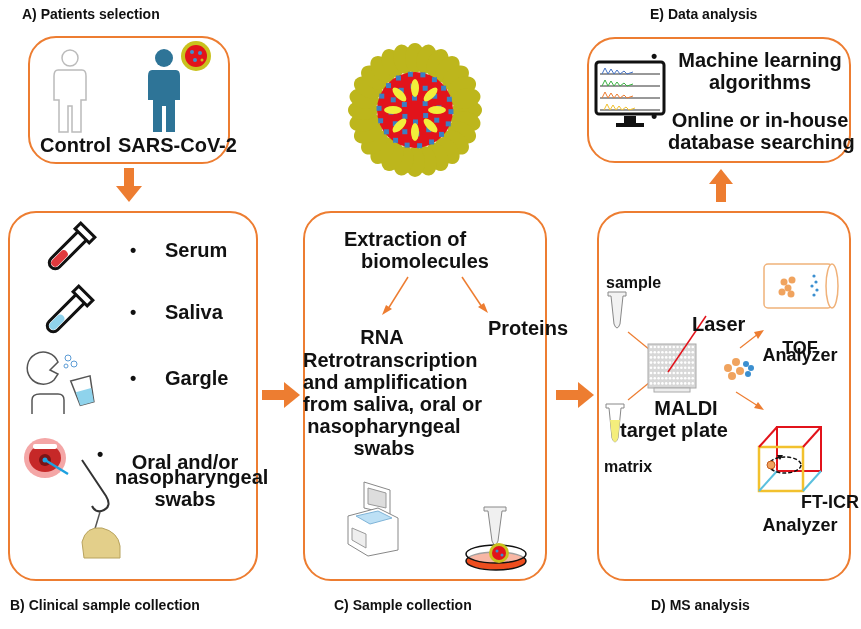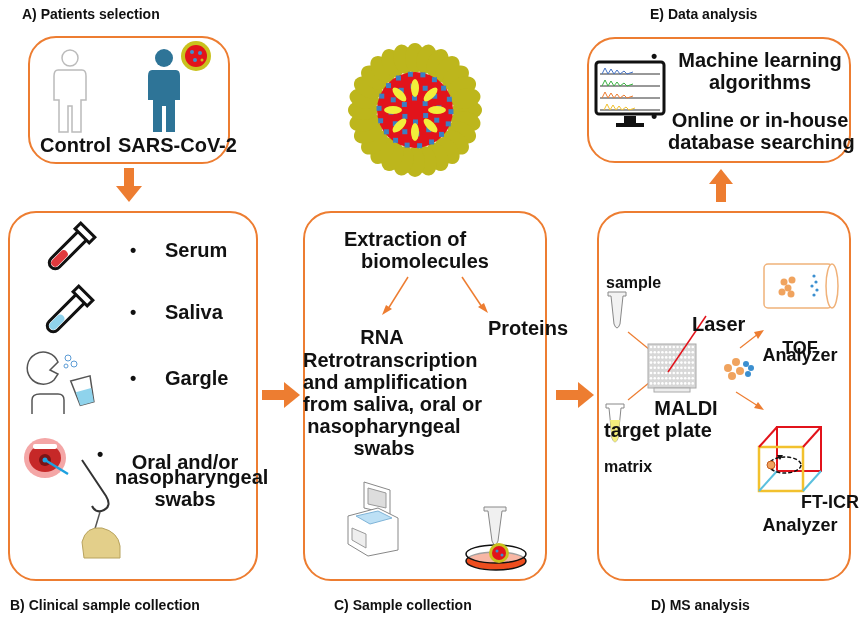--- a/index.html
+++ b/index.html
@@ -366,21 +366,21 @@
       <circle cx="131" cy="58" r="3" fill="#3B8FD0"></circle>
     <circle cx="128" cy="64" r="3" fill="#3B8FD0"></circle>
   </g>
   <line x1="120" y1="38" x2="138" y2="24" stroke="#ED7D31" stroke-width="1.2"></line>
   <polygon points="144,20 134,22 138,29" fill="#ED7D31"></polygon>
   <line x1="116" y1="82" x2="138" y2="96" stroke="#ED7D31" stroke-width="1.2"></line>
   <polygon points="144,100 134,98 138,92" fill="#ED7D31"></polygon>
 </svg>
 <div class="lbl" style="left:692px; top:300px;margin-top:14px;">Laser</div>
 <div class="lbl" style="left:636px; top:398px; width:100px;">MALDI</div>
-<div class="lbl" style="left:604px; top:420px; width:100px;">target plate</div>
+<div class="lbl" style="left:620px; top:420px; width:100px;">target plate</div>
 
 <svg style="left:760px;top:262px" width="80" height="50">
   <rect x="4" y="2" width="68" height="44" rx="4" fill="#fff" stroke="#F0B27A" stroke-width="1.5"></rect>
   <ellipse cx="72" cy="24" rx="6" ry="22" fill="#fff" stroke="#F0B27A" stroke-width="1.5"></ellipse>
   <circle cx="24" cy="20" r="3.5" fill="#F0A35E"></circle>
     <circle cx="28" cy="26" r="3.5" fill="#F0A35E"></circle>
   <circle cx="22" cy="30" r="3.5" fill="#F0A35E"></circle>
     <circle cx="32" cy="18" r="3.5" fill="#F0A35E"></circle>
   <circle cx="31" cy="32" r="3.5" fill="#F0A35E"></circle>
   <circle cx="54" cy="14" r="1.6" fill="#3B8FD0"></circle>

